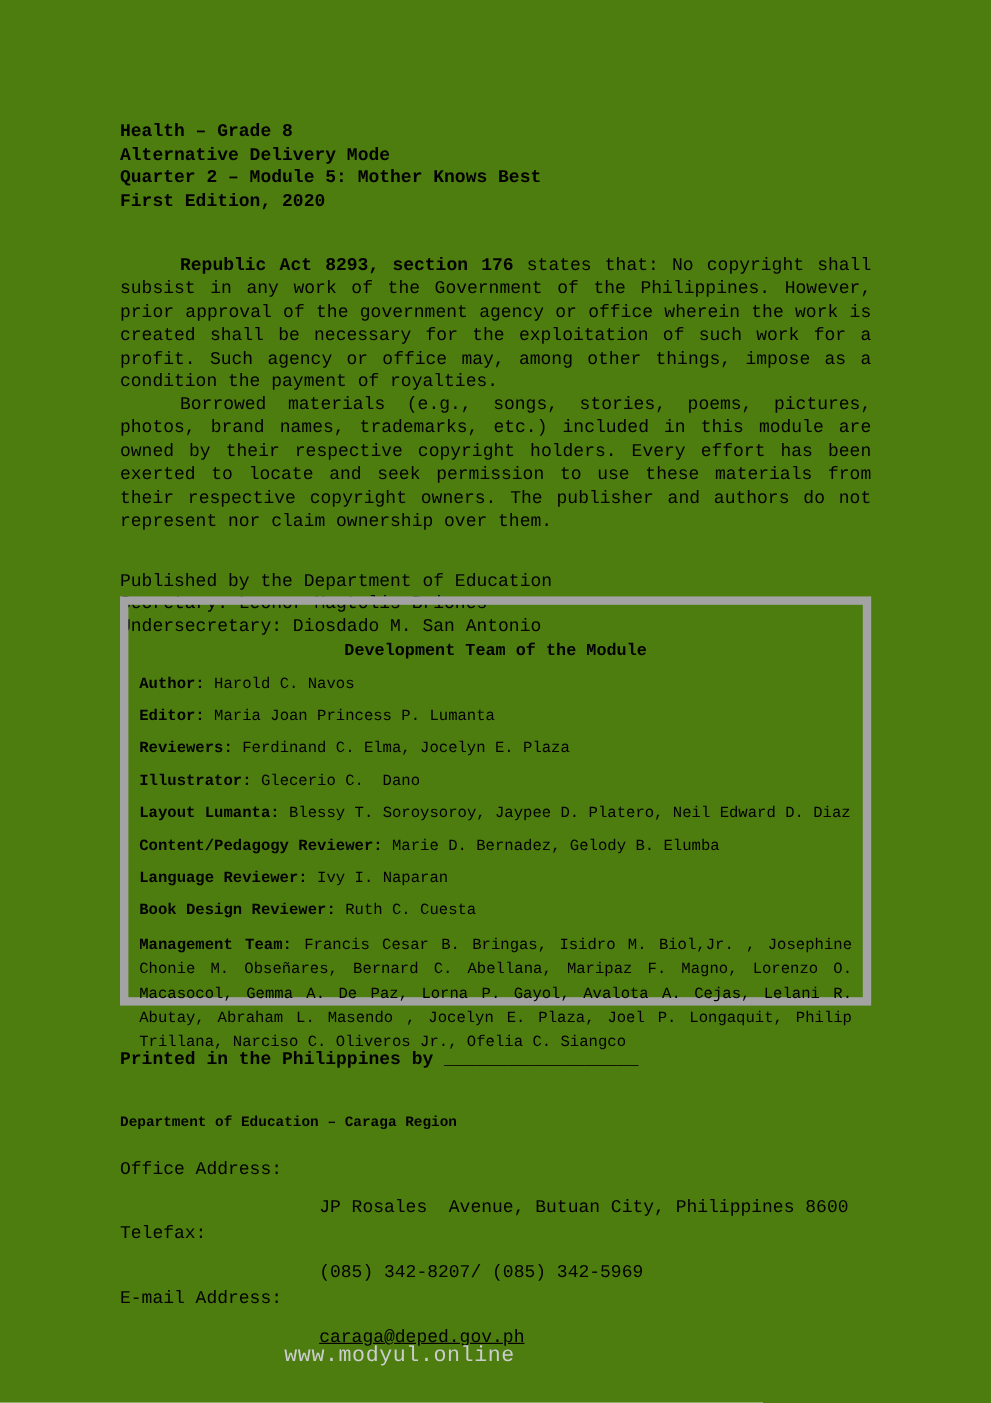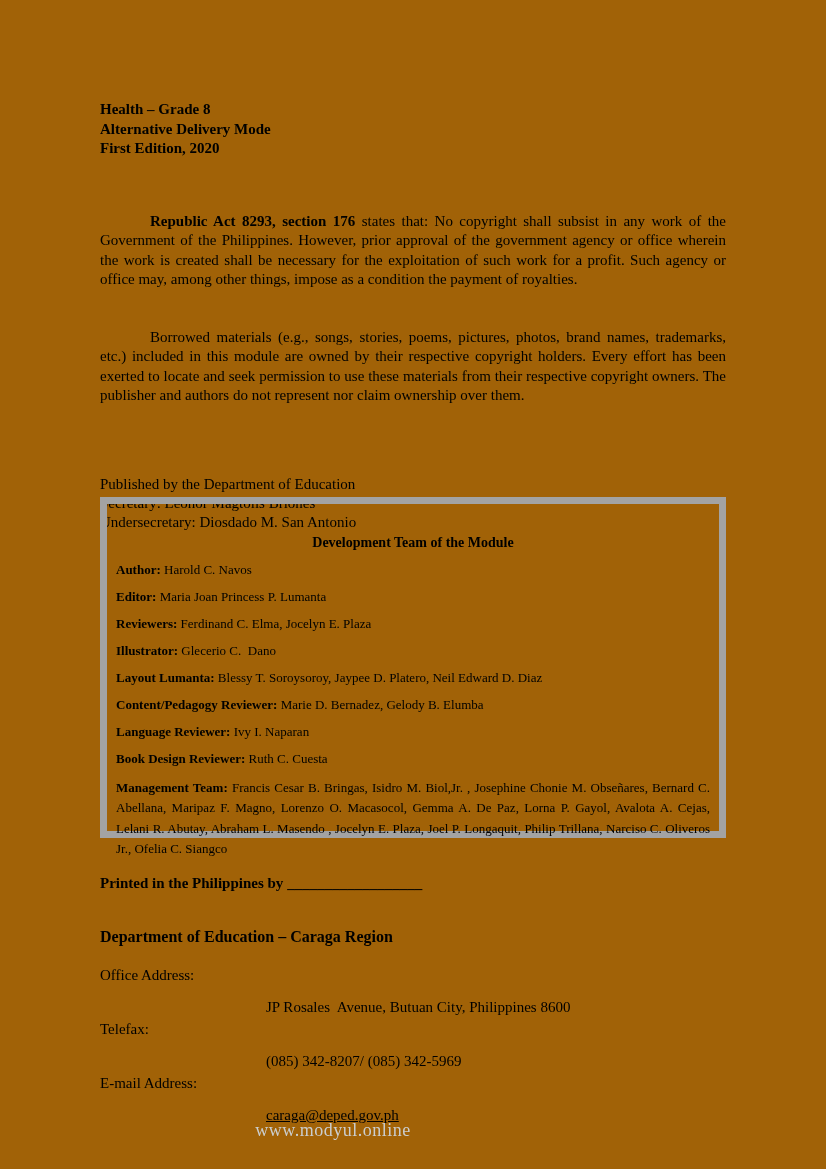--- a/index.html
+++ b/index.html
@@ -1,22 +1,22 @@
 <!DOCTYPE html>
 <html><head>
 <meta charset="utf-8">
 <style>
   html, body { margin: 0; padding: 0; background: #ffffff; }
   .page {
     position: relative;
     width: 826px;
     height: 1169px;
-    background: #a16207;
+    background: #4d7c0f;
     color: #000000;
-    font-family: Liberation Serif, serif;
+    font-family: Liberation Mono, monospace;
     font-size: 15px;
     overflow: hidden;
   }
   .sec { position: absolute; left: 100px; width: 626px; }
 
   
   #header { top: 100px; font-weight: bold; line-height: 19.5px; }
 
   
   .para {
@@ -52,21 +52,21 @@
     margin-top: 11px;
     text-align: justify;
     line-height: 20.3px;
   }
   .dt-mgmt .lbl { font-weight: bold; }
 
   
   #printed { top: 875px; font-weight: bold; }
 
   
-  #region { top: 928px; font-weight: bold; font-size: 16px; }
+  #region { top: 928px; font-weight: bold; font-size: 12px; }
 
   
   #contact { top: 964px; }
   .contact-row { display: flex; line-height: 22px; gap: 18px; }
   .contact-label { width: 148px; flex: none; }
   .contact-value { white-space: pre-wrap; margin-top: 32px; }
   .email-link { color: #000000; text-decoration: underline; cursor: pointer; }
 
   
   #watermark {
@@ -81,20 +81,21 @@
   }
 </style>
 </head>
 <body>
 
 <div class="page">
 
   <div class="sec" id="header">
     <div>Health – Grade 8</div>
     <div>Alternative Delivery Mode</div>
+    <div>Quarter 2 – Module 5: Mother Knows Best</div>
     <div>First Edition, 2020</div>
   </div>
 
   <p class="sec para" id="para-copyright"><b>Republic Act 8293, section 176</b> <span>states that: No copyright shall subsist in any work of the Government of the Philippines. However, prior approval of the government agency or office wherein the work is created shall be necessary for the exploitation of such work for a profit. Such agency or office may, among other things, impose as a condition the payment of royalties.</span></p>
 
   <p class="sec para" id="para-borrowed">Borrowed materials (e.g., songs, stories, poems, pictures, photos, brand names, trademarks, etc.) included in this module are owned by their respective copyright holders. Every effort has been exerted to locate and seek permission to use these materials from their respective copyright owners. The publisher and authors do not represent nor claim ownership over them.</p>
 
   <div class="sec" id="publisher">
     <div>Published by the Department of Education</div>
     <div>Secretary: Leonor Magtolis Briones</div>

